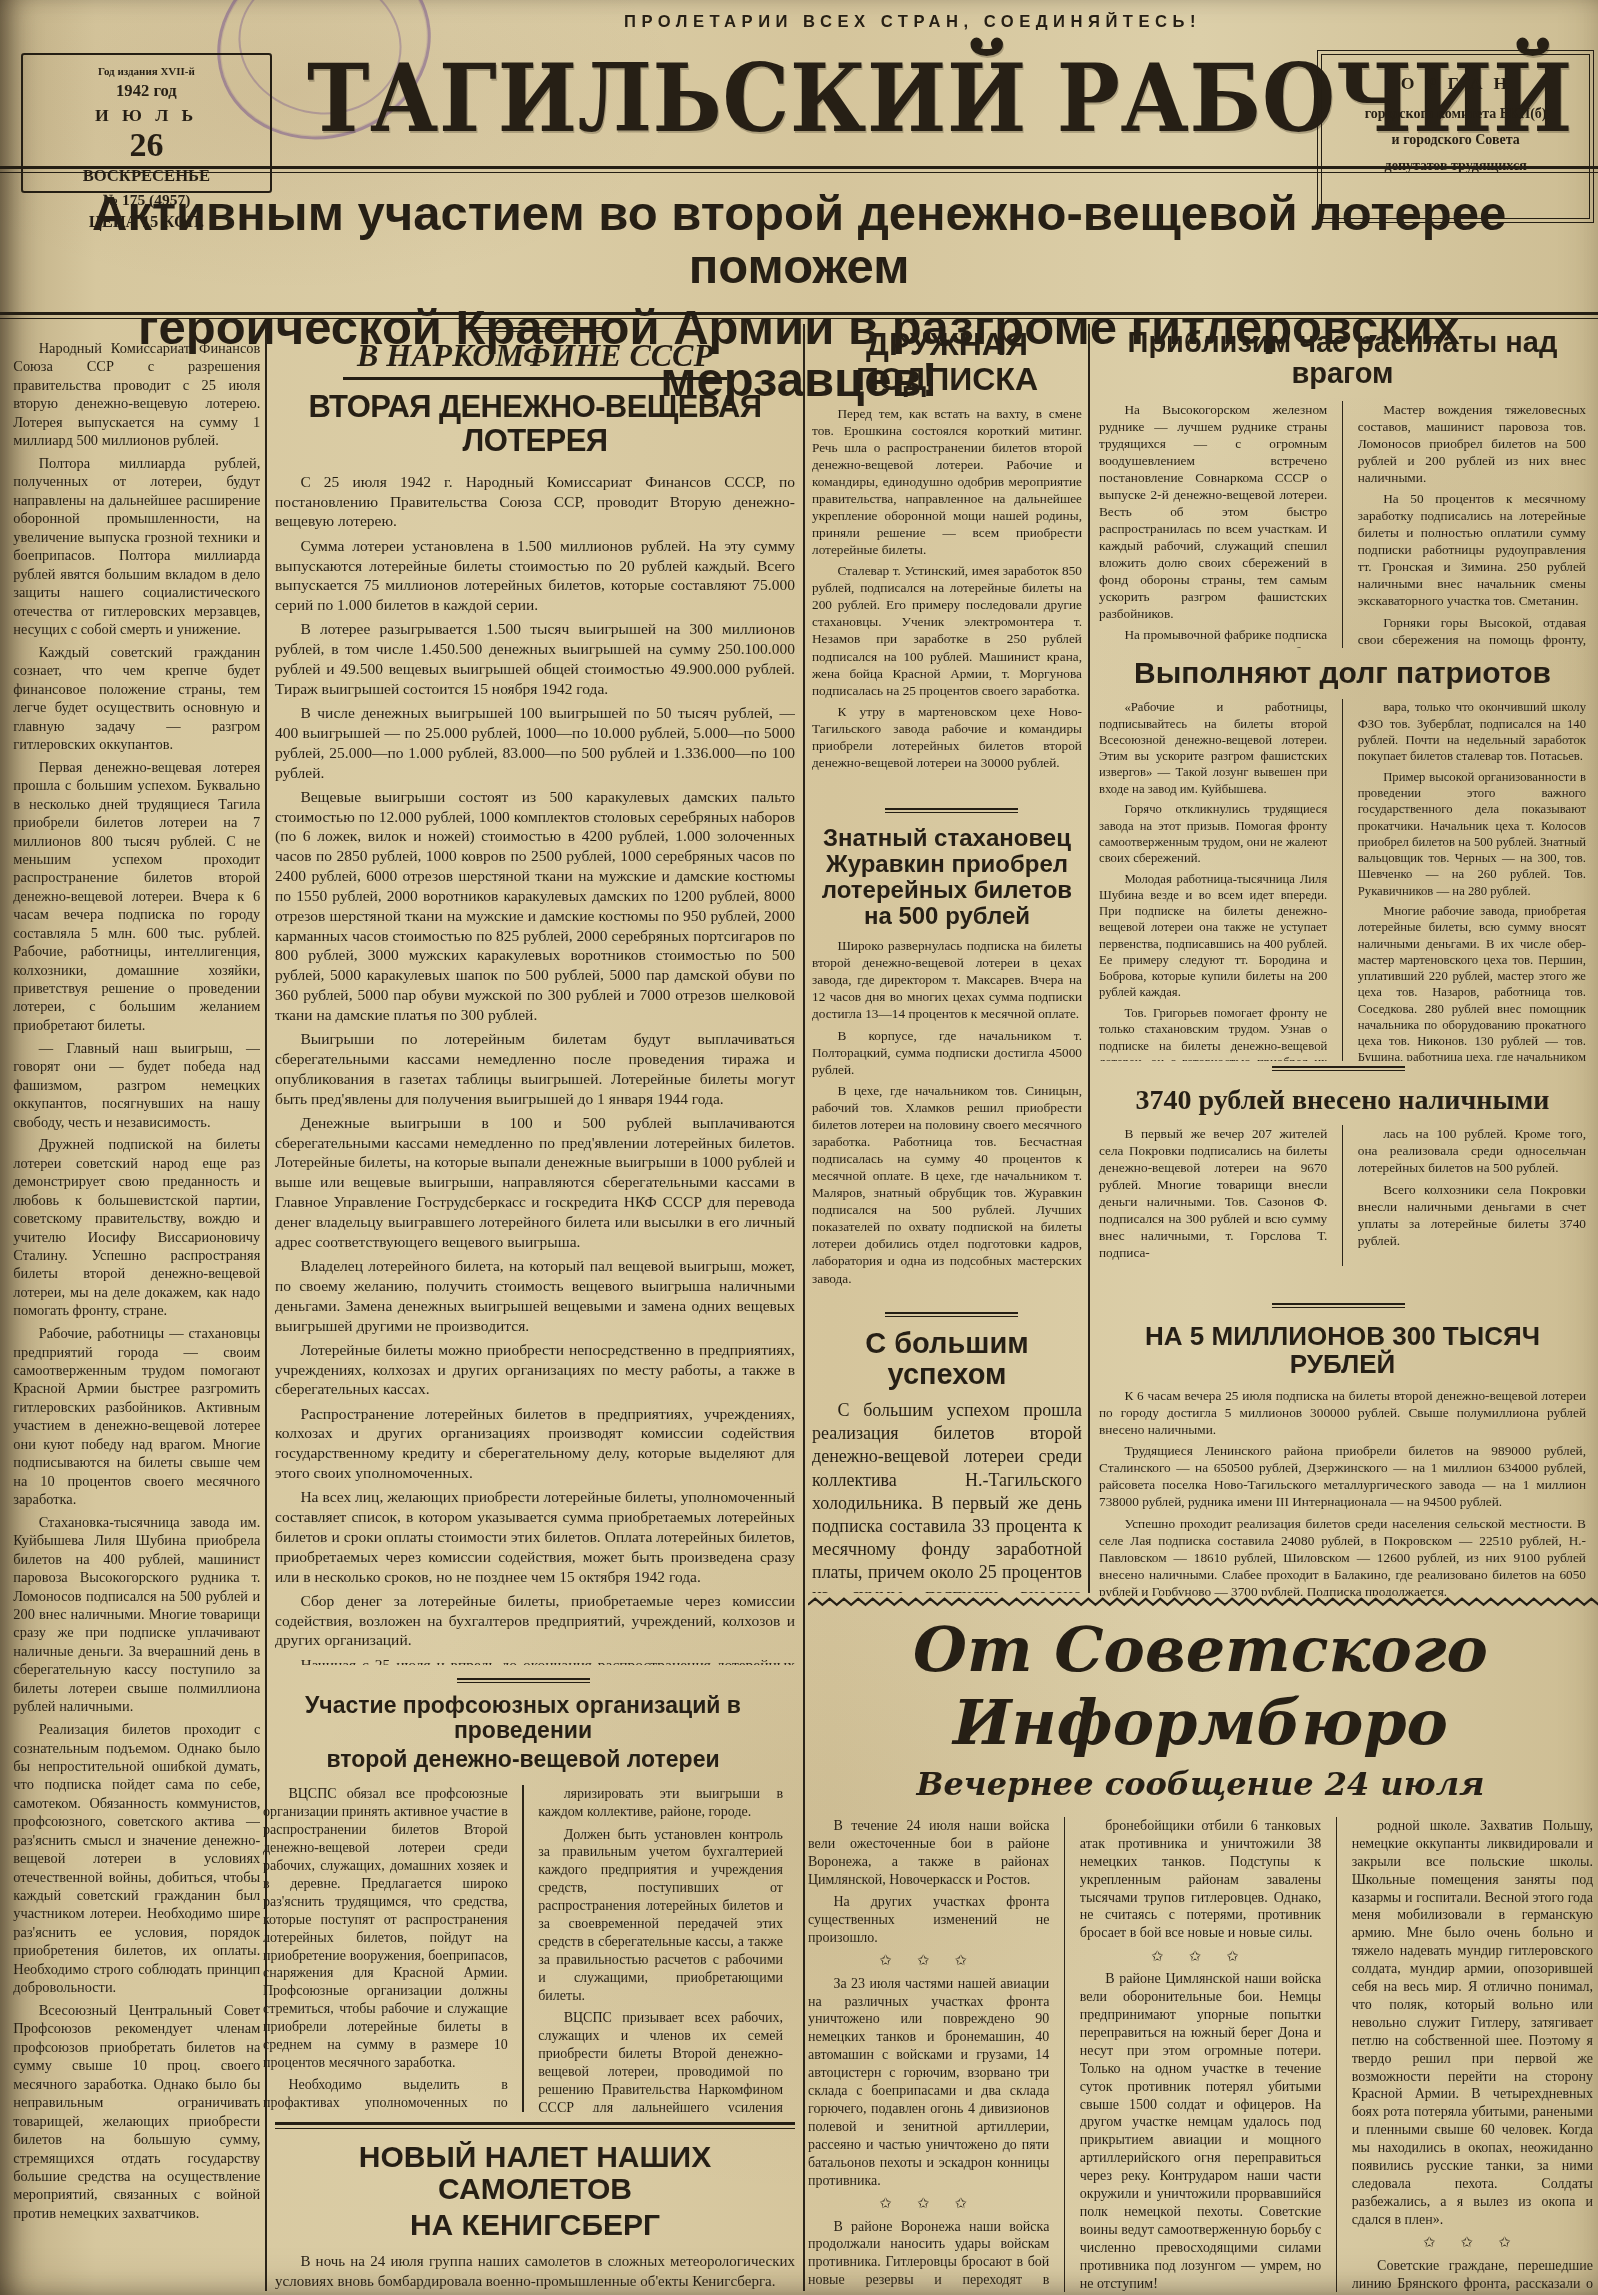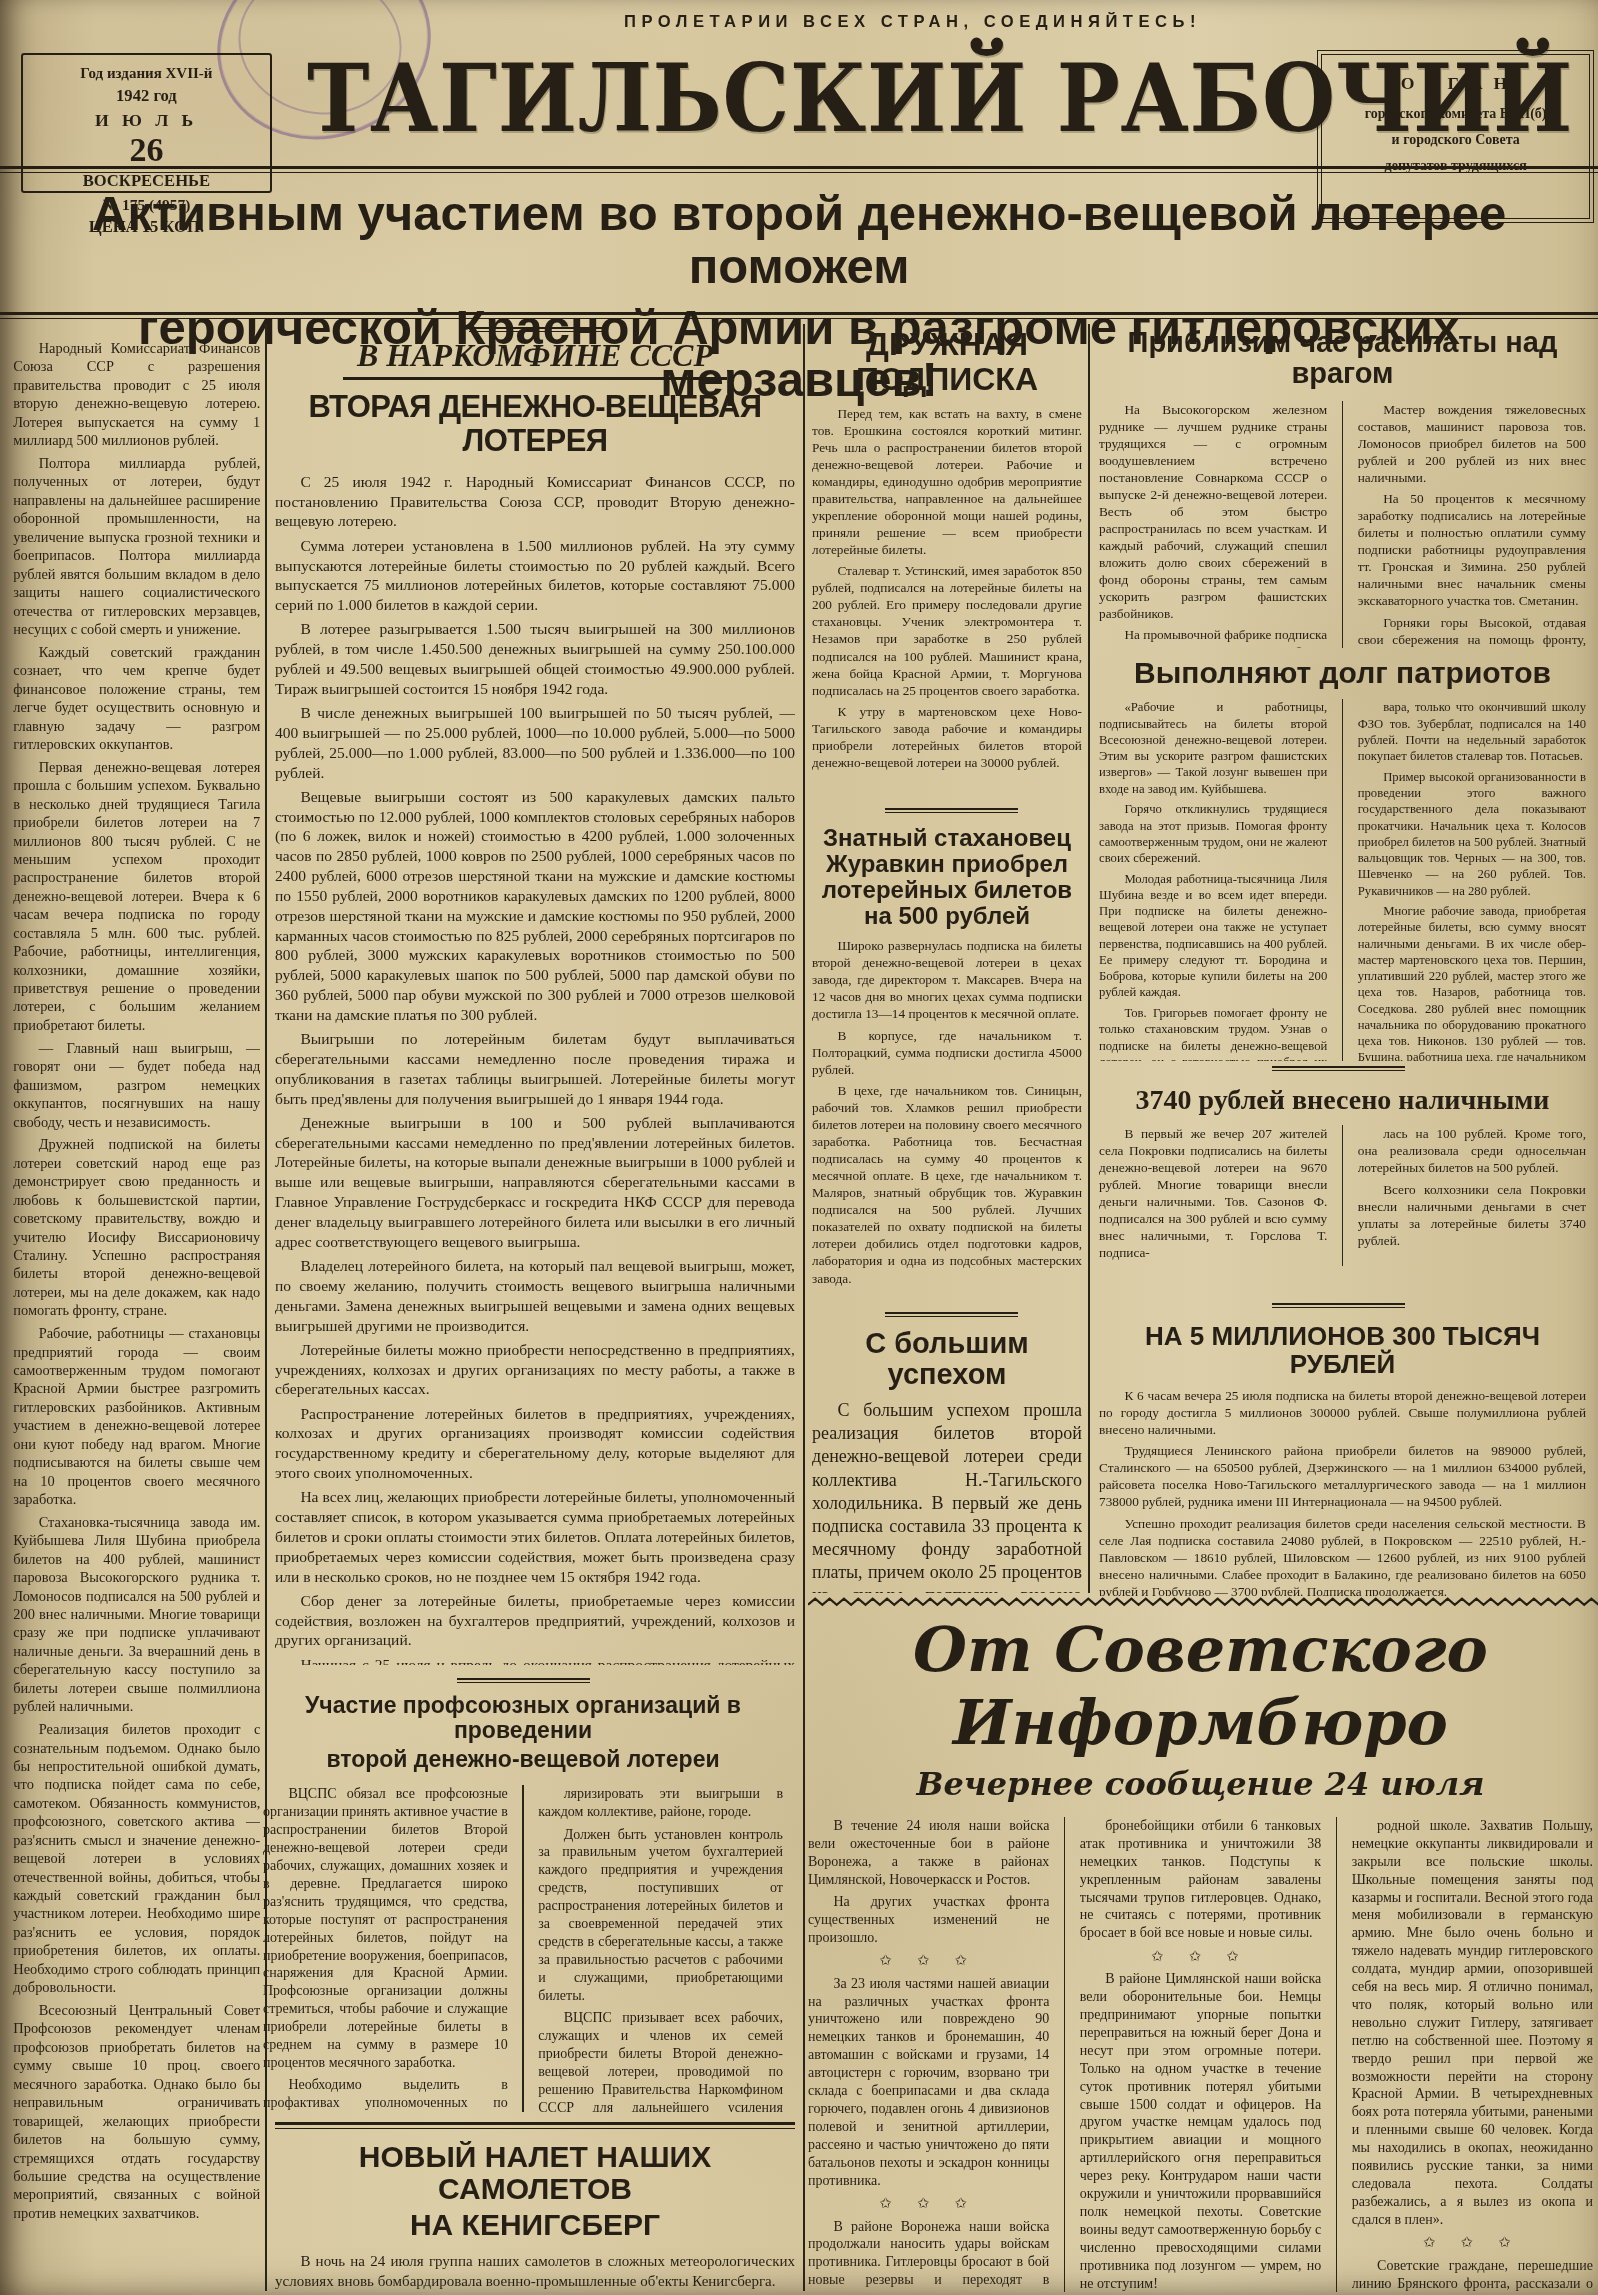--- a/index.html
+++ b/index.html
@@ -38,21 +38,21 @@
 </style>
 </head>
 <body>
 
 <div class="page">
 
   <div class="abs stamp" style="left:216px;top:-50px;width:210px;height:182px;"></div>
   <div class="abs stamp2" style="left:238px;top:-28px;width:160px;height:138px;transform:rotate(12deg);"></div>
 
   <div class="abs issue-box" style="left:21px;top:53px;width:238px;height:116px;">
-    <div style="font-size:15px;">Год издания XVII-й</div>
+    <div style="font-size:11px;">Год издания XVII-й</div>
     <div style="font-size:16.6px;margin-top:4.4px;">1942 год</div>
     <div style="font-size:17.7px;letter-spacing:4.4px;margin-top:3.3px;">И Ю Л Ь</div>
     <div style="font-size:34px;line-height:1;margin-top:2.2px;">26</div>
     <div style="font-size:16.6px;margin-top:4.4px;">ВОСКРЕСЕНЬЕ</div>
     <div style="font-size:15.5px;margin-top:4.4px;">№ 175 (4957)</div>
     <div style="font-size:16.6px;margin-top:3.3px;">ЦЕНА 15 КОП.</div>
   </div>
 
   <div class="abs sans center" style="left:542px;top:12px;width:741px;font-size:16.6px;font-weight:bold;letter-spacing:5.5px;">ПРОЛЕТАРИИ ВСЕХ СТРАН, СОЕДИНЯЙТЕСЬ!</div>
 

